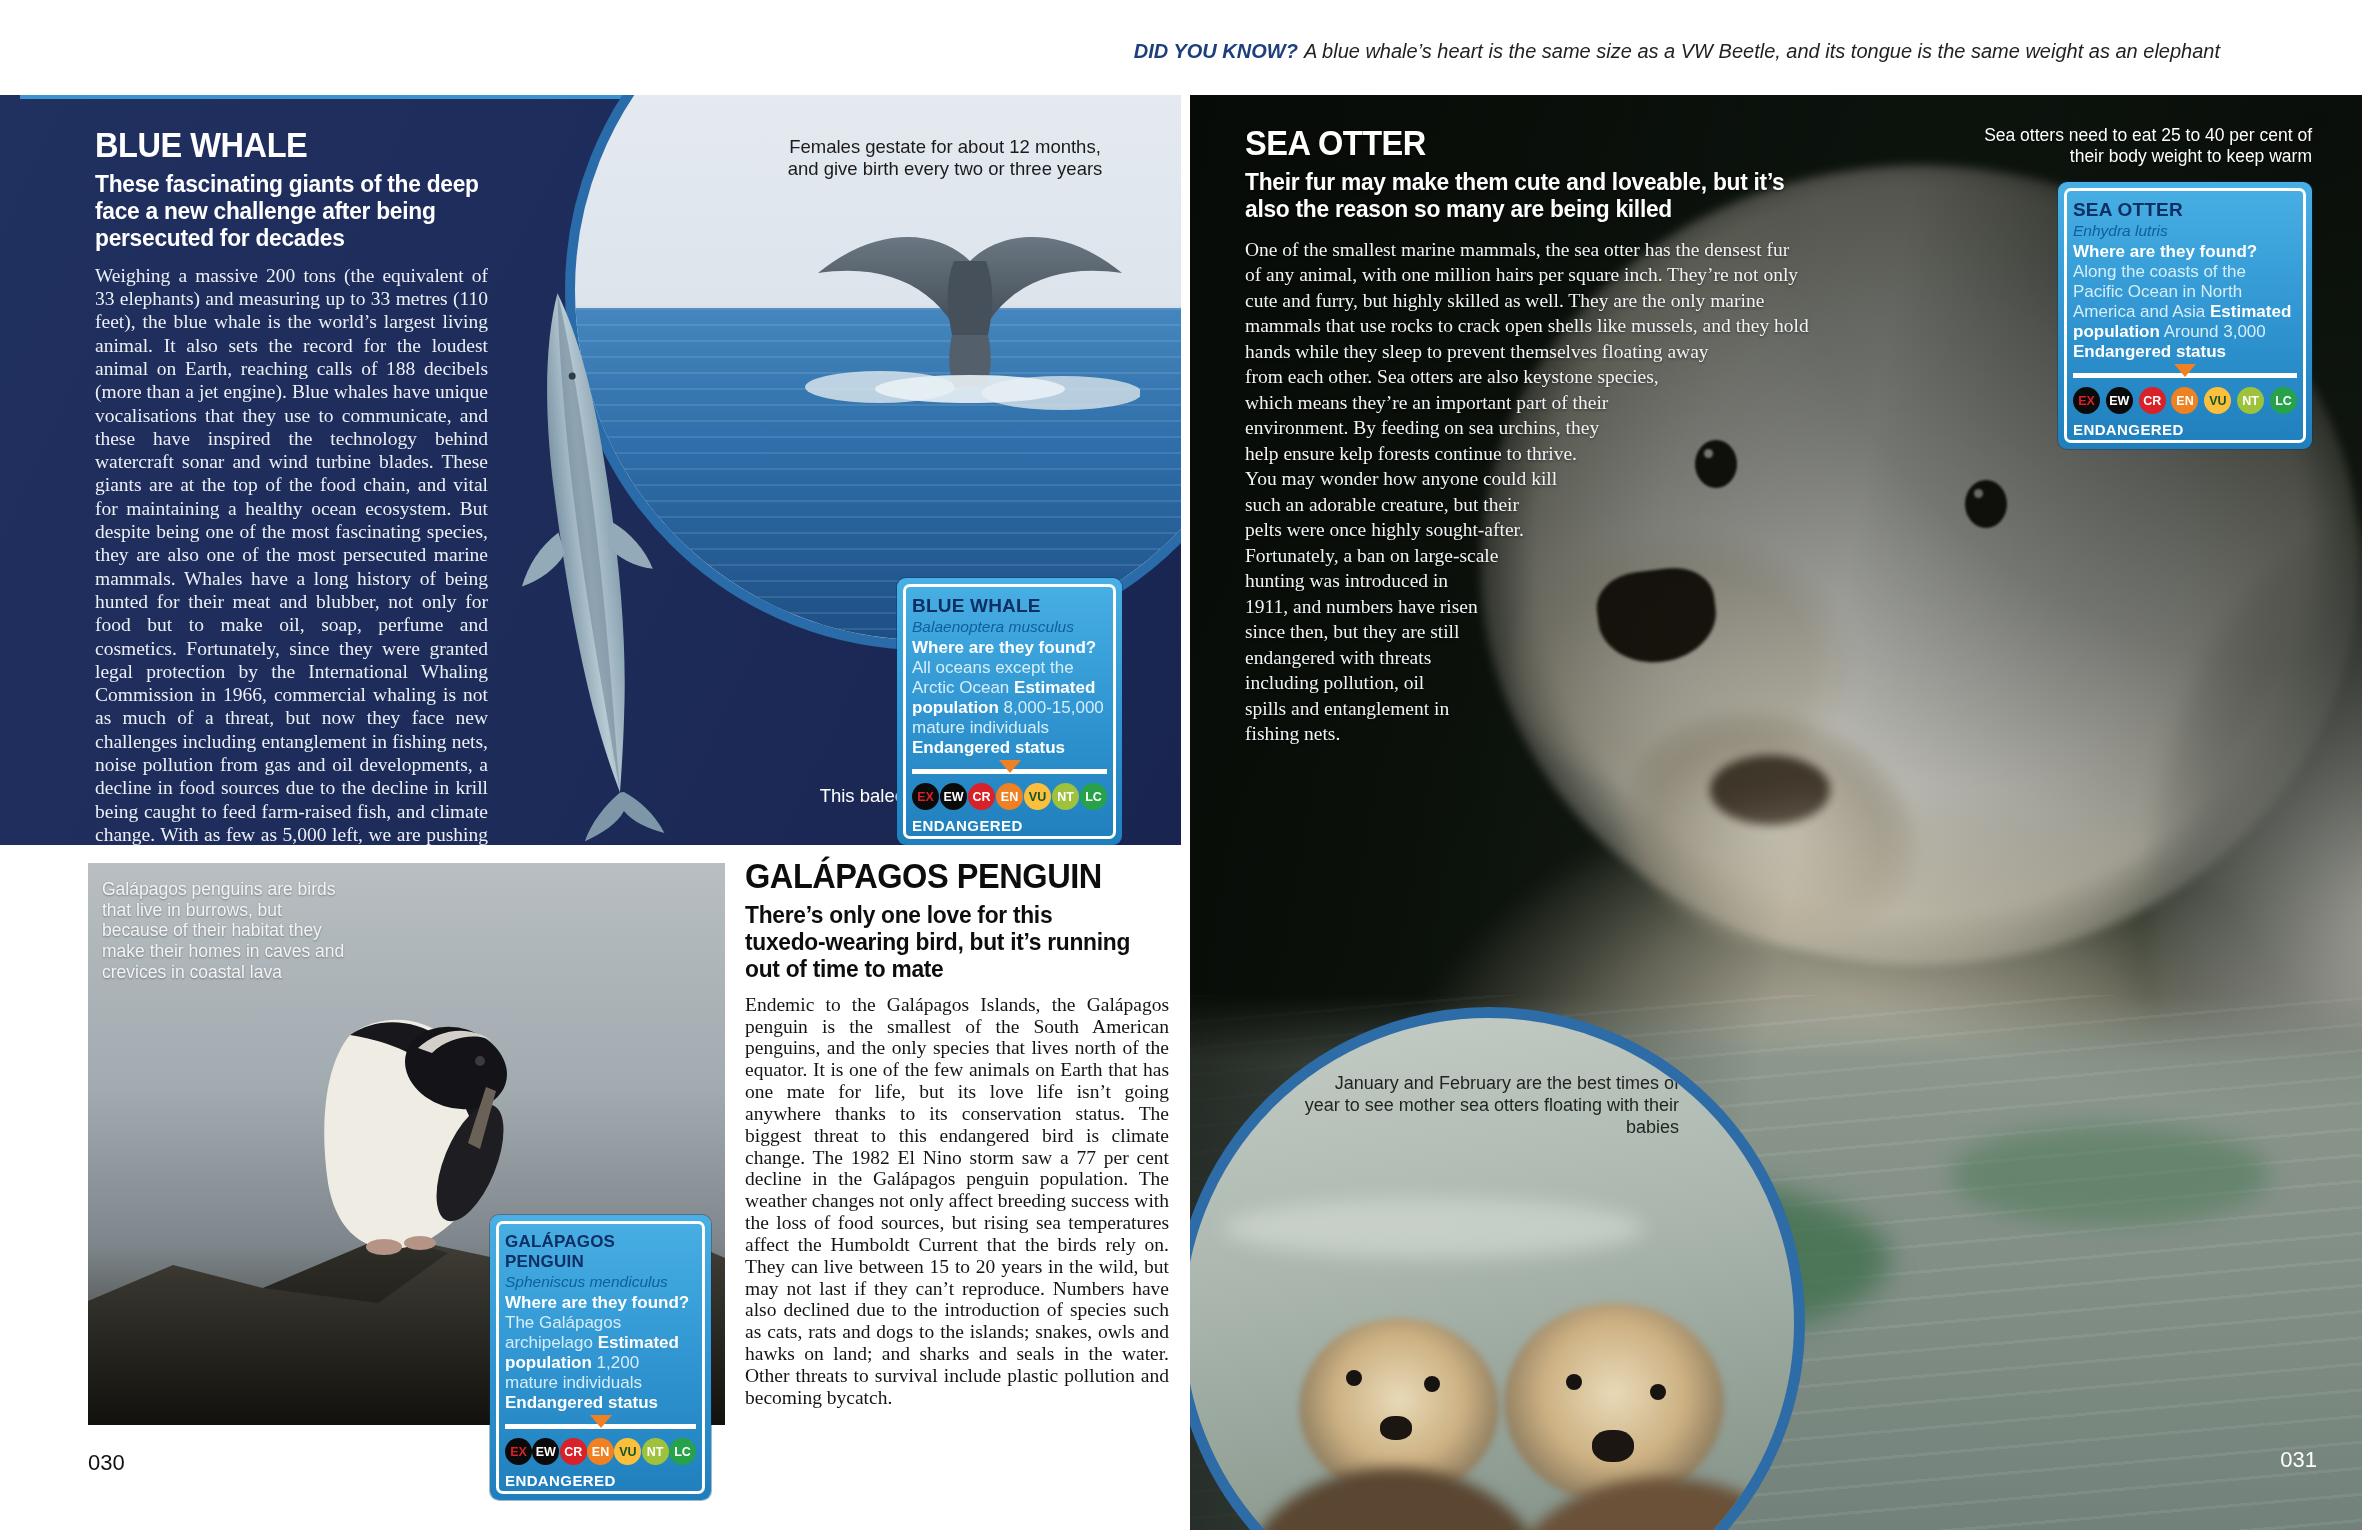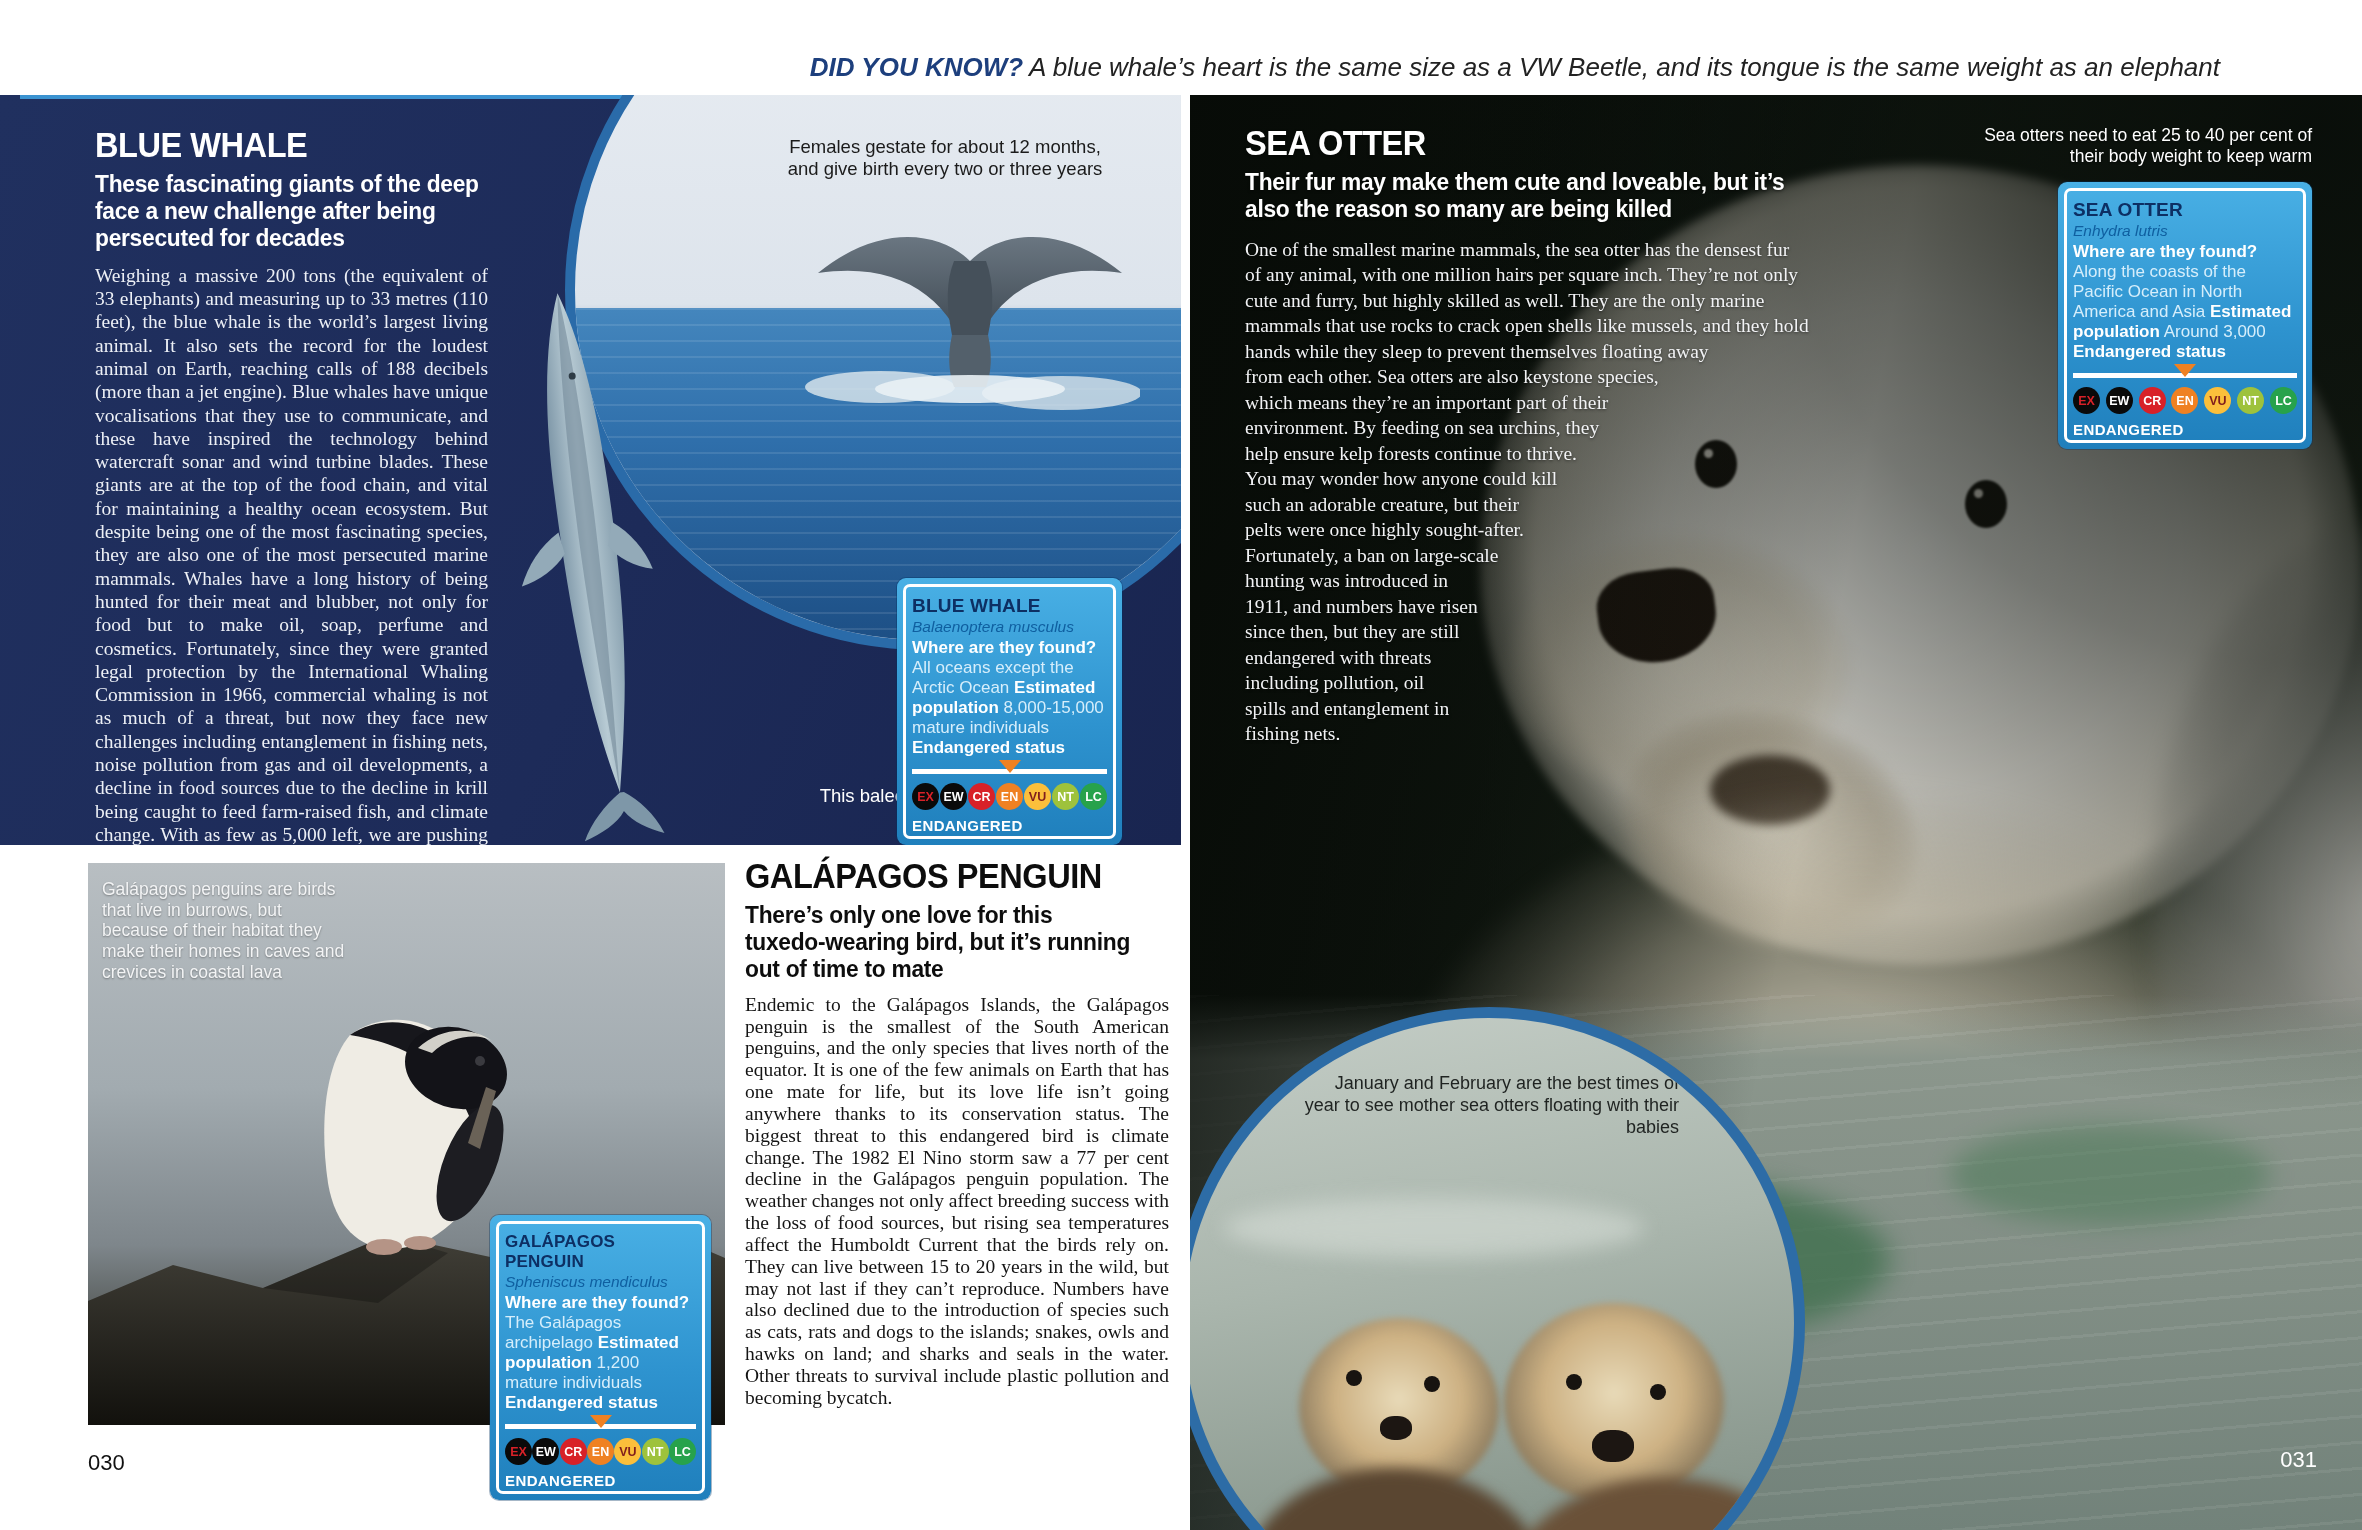--- a/index.html
+++ b/index.html
@@ -7,21 +7,21 @@
         font-family:"Liberation Sans",sans-serif;}
 
   
   .header{position:absolute;left:0;top:0;width:2362px;height:95px;background:#fff;z-index:30;}
   .banner{position:absolute;left:20px;top:10px;width:542px;height:95px;z-index:31;
           background:linear-gradient(100deg,#2b66ae 0%,#3487c6 55%,#47b9e9 100%);
           display:flex;align-items:center;}
   .banner-title{color:#fff;font-weight:700;font-size:36px;letter-spacing:-.5px;white-space:nowrap;
                 transform:scaleX(.9);transform-origin:0 50%;margin-left:112px;}
   .fish{position:absolute;left:16px;top:14px;}
-  .dyk{position:absolute;right:142px;top:52px;font-style:italic;font-size:26px;color:#222;white-space:nowrap;z-index:31;}
+  .dyk{position:absolute;right:142px;top:40px;font-style:italic;font-size:20px;color:#222;white-space:nowrap;z-index:31;}
   .dyk b{color:#1d3f7d;font-weight:700;margin-right:6px;}
 
   
   .h-big{font-weight:700;font-size:35px;letter-spacing:-.5px;white-space:nowrap;
          transform:scaleX(.93);transform-origin:0 0;margin:0;}
   .h-sub{font-weight:700;font-size:24.5px;line-height:1.1;letter-spacing:-.3px;
          transform:scaleX(.93);transform-origin:0 0;margin:6px 0 0 0;}
   .body-serif{font-family:"Liberation Serif",serif;font-size:19.5px;margin:0;}
   .caption{font-size:17.5px;line-height:1.18;}
 
@@ -58,21 +58,21 @@
   .fb-bar{position:relative;height:5px;background:#fff;margin:11px 0 9px 0;}
   .fb-marker{position:absolute;left:50%;top:-9px;transform:translateX(-50%);width:0;height:0;
              border-left:11px solid transparent;border-right:11px solid transparent;border-top:13px solid #ef8122;}
   .fb-circles{display:flex;justify-content:space-between;margin:0 0 7px 0;text-align:center;}
   .fb-c{width:27px;height:27px;border-radius:50%;display:flex;align-items:center;justify-content:center;
         font-size:12.5px;font-weight:700;flex:none;}
   .c-ex{background:#0a0a0a;color:#d82128;}
   .c-ew{background:#0a0a0a;color:#fff;}
   .c-cr{background:#d82128;color:#fff;}
   .c-en{background:#ef8122;color:#fff;}
-  .c-vu{background:#fbbf3b;color:#7f1d1d;}
+  .c-vu{background:#fbbf3b;color:#14532d;}
   .c-nt{background:#9ec23c;color:#fff;}
   .c-lc{background:#27a24b;color:#fff;}
   .fb-status{font-size:15px;font-weight:700;letter-spacing:.4px;}
 
   
   .penguin-photo{position:absolute;left:88px;top:863px;width:637px;height:562px;overflow:hidden;
         background:linear-gradient(180deg,#b8bec2 0%,#a2abb0 40%,#7e868b 68%,#41443f 88%,#222220 100%);}
   .pg-caption{position:absolute;left:14px;top:16px;width:250px;color:#f3f4f5;text-shadow:0 1px 2px rgba(0,0,0,.35);}
 
   .pg-article{position:absolute;left:745px;top:856px;width:430px;color:#0d0d0d;}

